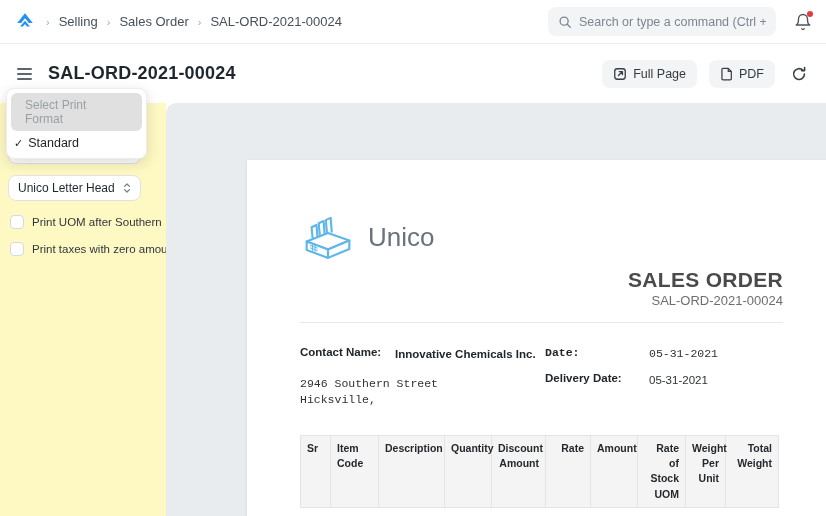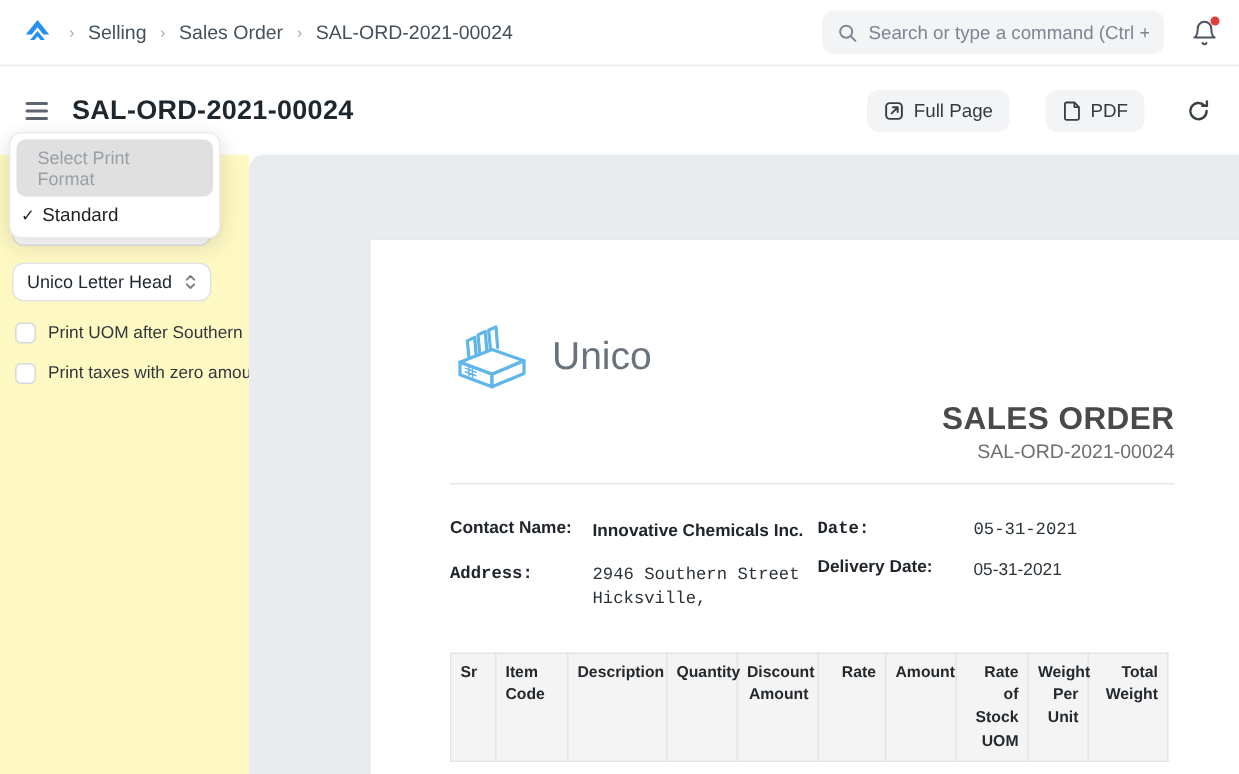--- a/index.html
+++ b/index.html
@@ -21,21 +21,21 @@
   .searchbox input::placeholder { color:#7c8691; }
   .bell-wrap { position:relative; margin-left:18px; cursor:pointer; display:flex; }
   .bell-dot { position:absolute; right:-1px; top:-2px; width:6px; height:6px;
     border-radius:50%; background:#e03e3e; }
 
   
   .page-head { height:59px; display:flex; align-items:center; padding:0 15px; background:#fff; }
   .menu-btn { display:flex; flex-direction:column; gap:3px; cursor:pointer; padding:4px 2px; }
   .menu-btn span { width:15px; height:2px; background:#5d666e; border-radius:1px; }
   .page-title { font-size:18px; font-weight:bold; margin-left:14px; letter-spacing:.2px; }
-  .head-actions { margin-left:auto; display:flex; align-items:center; gap:24px; }
+  .head-actions { margin-left:auto; display:flex; align-items:center; gap:12px; }
   .btn { height:28px; display:flex; align-items:center; gap:6px; padding:0 11px;
     background:#f3f4f6; border:0; border-radius:8px; font-size:12.5px; color:#333b41;
     font-family:inherit; cursor:pointer; font-weight:500; }
   .icon-btn { background:transparent; padding:0 4px; }
 
   
   .format-popup { position:absolute; left:6px; top:88px; width:141px; background:#fff;
     border:1px solid #ececec; border-radius:8px; padding:4px;
     box-shadow:0 4px 14px rgba(0,0,0,.14); z-index:30; }
   .popup-item-disabled { background:#e0e0e0; border-radius:6px; padding:5px 24px 5px 14px;
@@ -231,21 +231,20 @@
       </div>
       <hr class="doc-divider">
 
       <div class="fields">
         <div class="fields-left">
           <div class="frow">
             <span class="flabel">Contact Name:</span>
             <span class="fvalue bold">Innovative Chemicals Inc.</span>
           </div>
           <div class="frow tight">
-            <span class="flabel">Address:</span>
             <span class="fvalue">2946 Southern Street Hicksville,</span>
           </div>
         </div>
         <div class="fields-right">
           <div class="frow tight">
             <span class="flabel">Date:</span>
             <span class="fvalue">05-31-2021</span>
           </div>
           <div class="frow">
             <span class="flabel">Delivery Date:</span>

